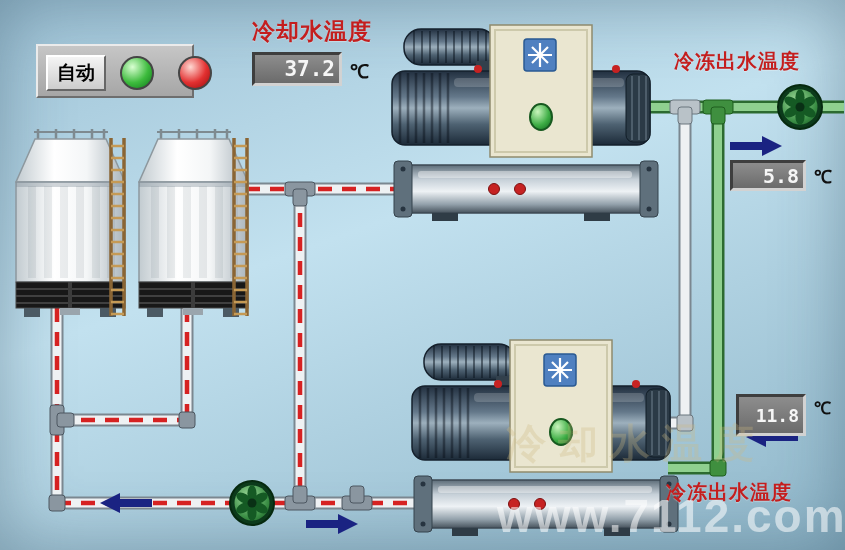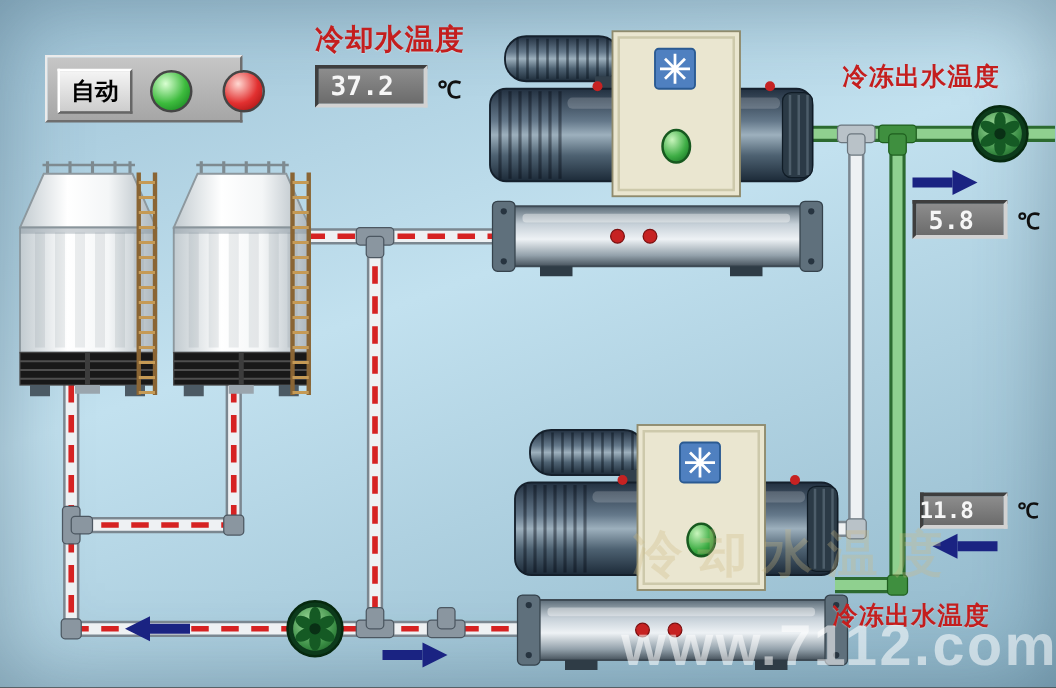--- a/index.html
+++ b/index.html
@@ -7,42 +7,42 @@
     font-family:"Liberation Sans",sans-serif;
     background:linear-gradient(160deg,#9fc3d6 0%,#c2e1ef 42%,#8fb6c9 100%);
     box-shadow:inset 0 0 70px rgba(40,70,90,.40);}
   svg{position:absolute;left:0;top:0;}
   .red-label{position:absolute;color:#c41e1e;font-weight:bold;letter-spacing:1px;
     text-shadow:0 1px 1px rgba(255,255,255,.35);white-space:nowrap;}
   .display{position:absolute;background:linear-gradient(#8d8d8d,#6b6b6b);
     border-top:3px solid #3e3e3e;border-left:3px solid #3e3e3e;
     border-bottom:3px solid #d2d2d2;border-right:3px solid #d2d2d2;
     color:#f6f6f6;font-family:"DejaVu Sans Mono",monospace;font-weight:bold;
-    display:flex;align-items:center;justify-content:flex-end;padding:0 24px;box-sizing:border-box;text-align:right;}
+    display:flex;align-items:center;justify-content:flex-end;padding:0 4px;box-sizing:border-box;text-align:right;}
   .unit{position:absolute;color:#101010;font-weight:bold;white-space:nowrap;}
   .ctrl-panel{position:absolute;left:36px;top:44px;width:158px;height:54px;
     background:linear-gradient(#c6c6c6,#a6a6a6);
     border:2px solid;border-color:#ebebeb #6e6e6e #6e6e6e #ebebeb;box-sizing:border-box;}
   .auto-btn{position:absolute;left:8px;top:9px;width:56px;height:32px;
     background:linear-gradient(#f4f4f4,#cdcdcd);
     border:2px solid;border-color:#ffffff #666 #666 #ffffff;
     font-weight:bold;font-size:19px;color:#000;display:flex;align-items:center;justify-content:center;
     font-family:"Liberation Sans",sans-serif;cursor:pointer;}
   .lamp{position:absolute;top:10px;width:30px;height:30px;border-radius:50%;border:2px solid #454545;box-sizing:content-box;}
   .lamp.green{left:82px;background:radial-gradient(circle at 35% 30%,#d9ffd2,#3dbb3d 55%,#0d771a);}
   .lamp.red{left:140px;background:radial-gradient(circle at 35% 30%,#ffd8d2,#e23030 55%,#970d0d);}
   .wm-site{position:absolute;left:497px;top:489px;font-size:46px;font-weight:bold;
     color:rgba(255,255,255,.55);letter-spacing:2px;white-space:nowrap;}
   .wm-brand{position:absolute;left:506px;top:416px;font-size:40px;font-weight:bold;
     color:rgba(205,185,130,.30);letter-spacing:12px;white-space:nowrap;}
   #d1{left:252px;top:52px;width:90px;height:34px;font-size:21px;}
   #u1{left:350px;top:58px;font-size:19px;}
   #d2{left:730px;top:160px;width:76px;height:31px;font-size:20px;}
   #u2{left:814px;top:164px;font-size:18px;}
-  #d3{left:736px;top:394px;width:70px;height:29px;font-size:18px;}
+  #d3{left:736px;top:394px;width:70px;height:42px;font-size:18px;}
   #u3{left:814px;top:396px;font-size:17px;}
   #l1{left:252px;top:16px;font-size:23px;}
   #l2{left:674px;top:48px;font-size:20px;}
   #l3{left:666px;top:479px;font-size:20px;}
   #l4{left:476px;top:259px;font-size:21px;}
 </style>
 </head>
 <body>
 
 <div class="canvas">

